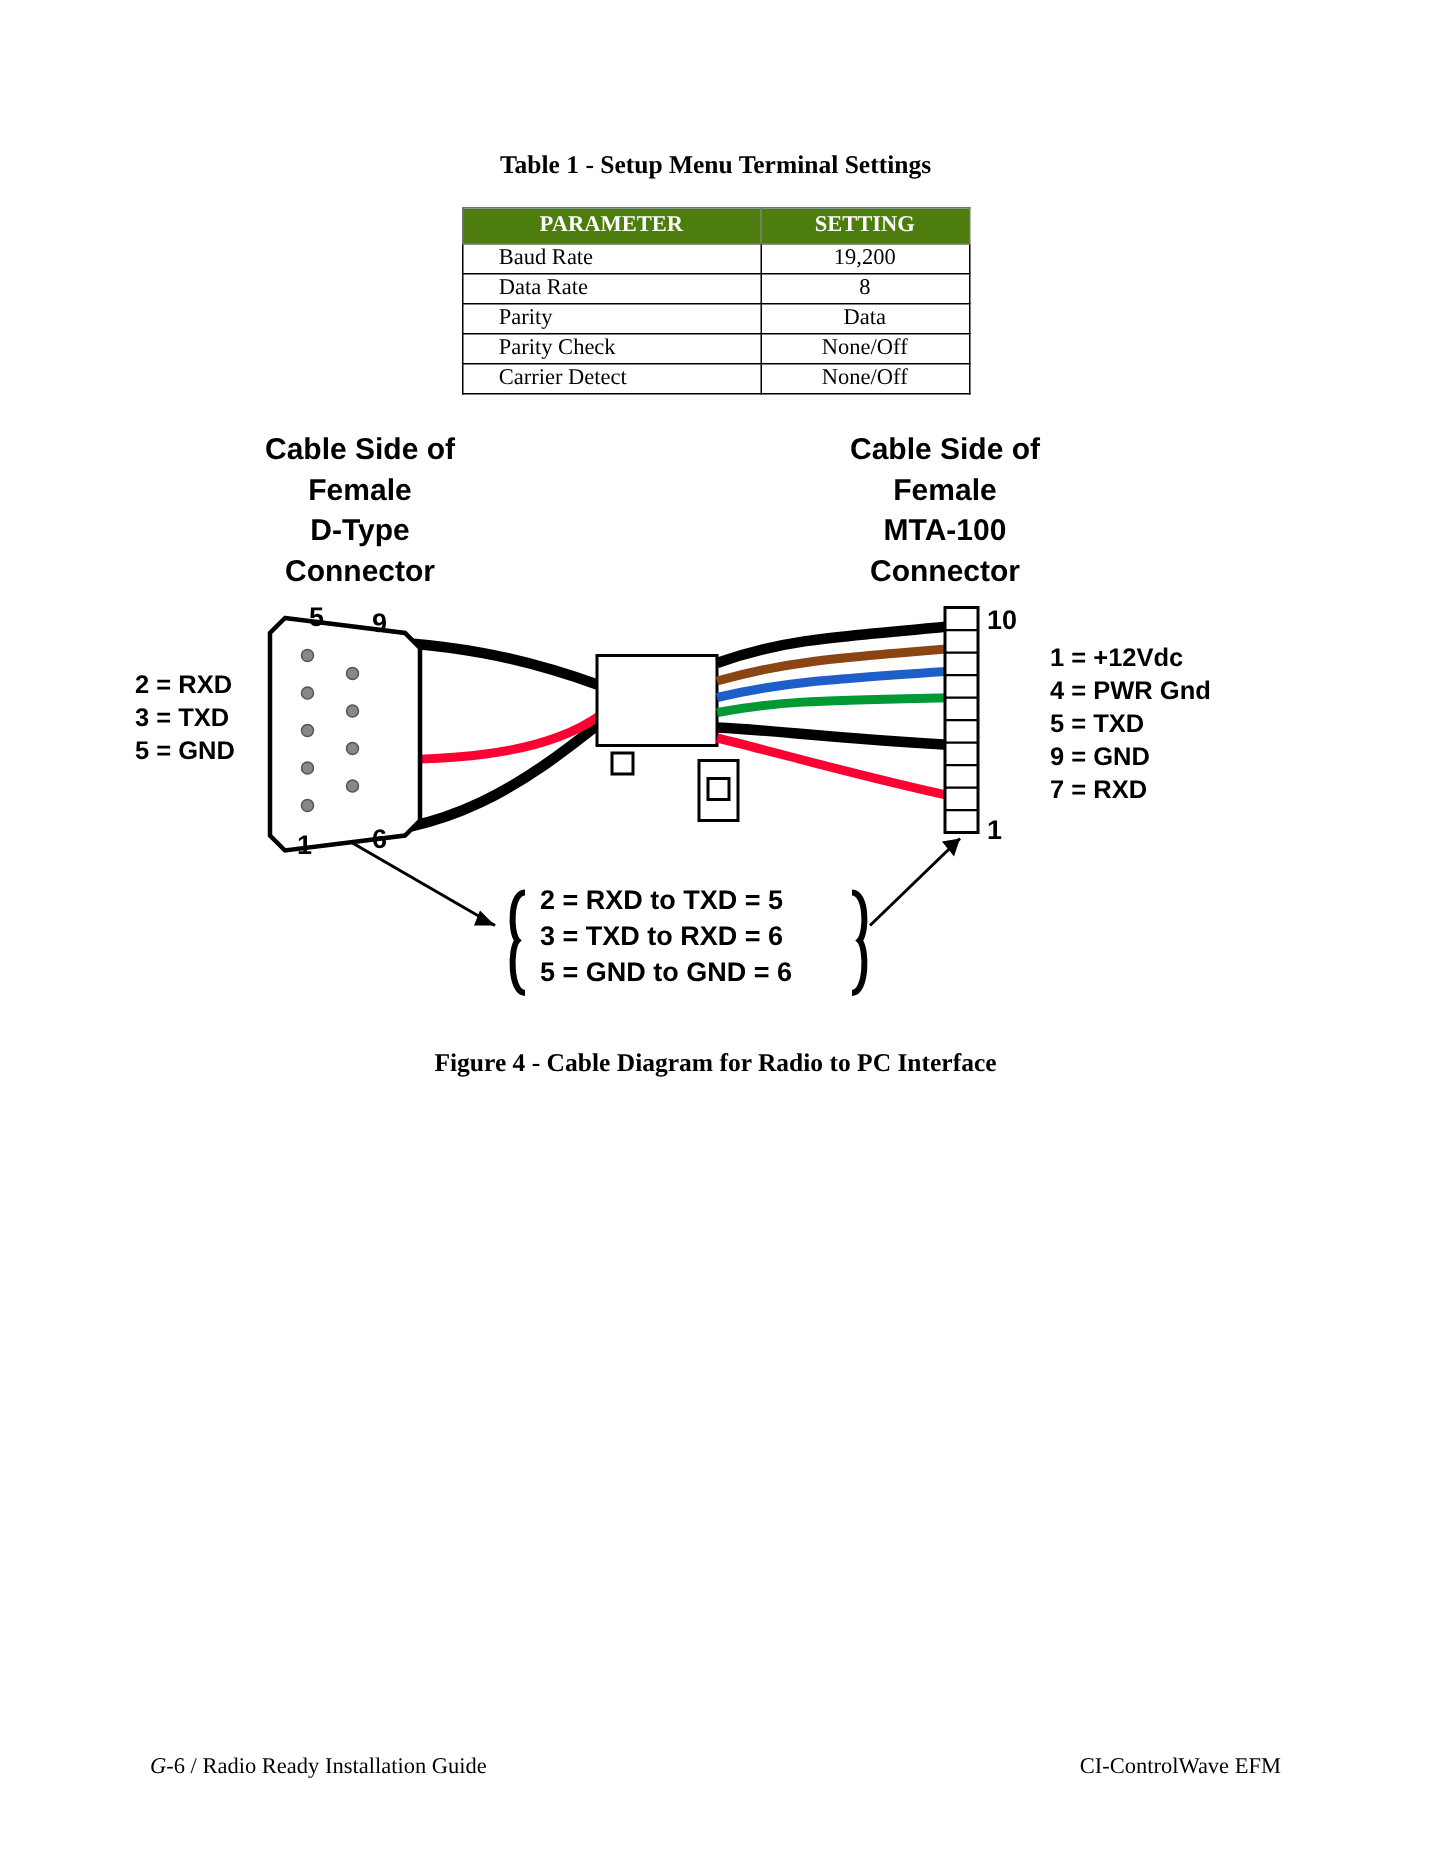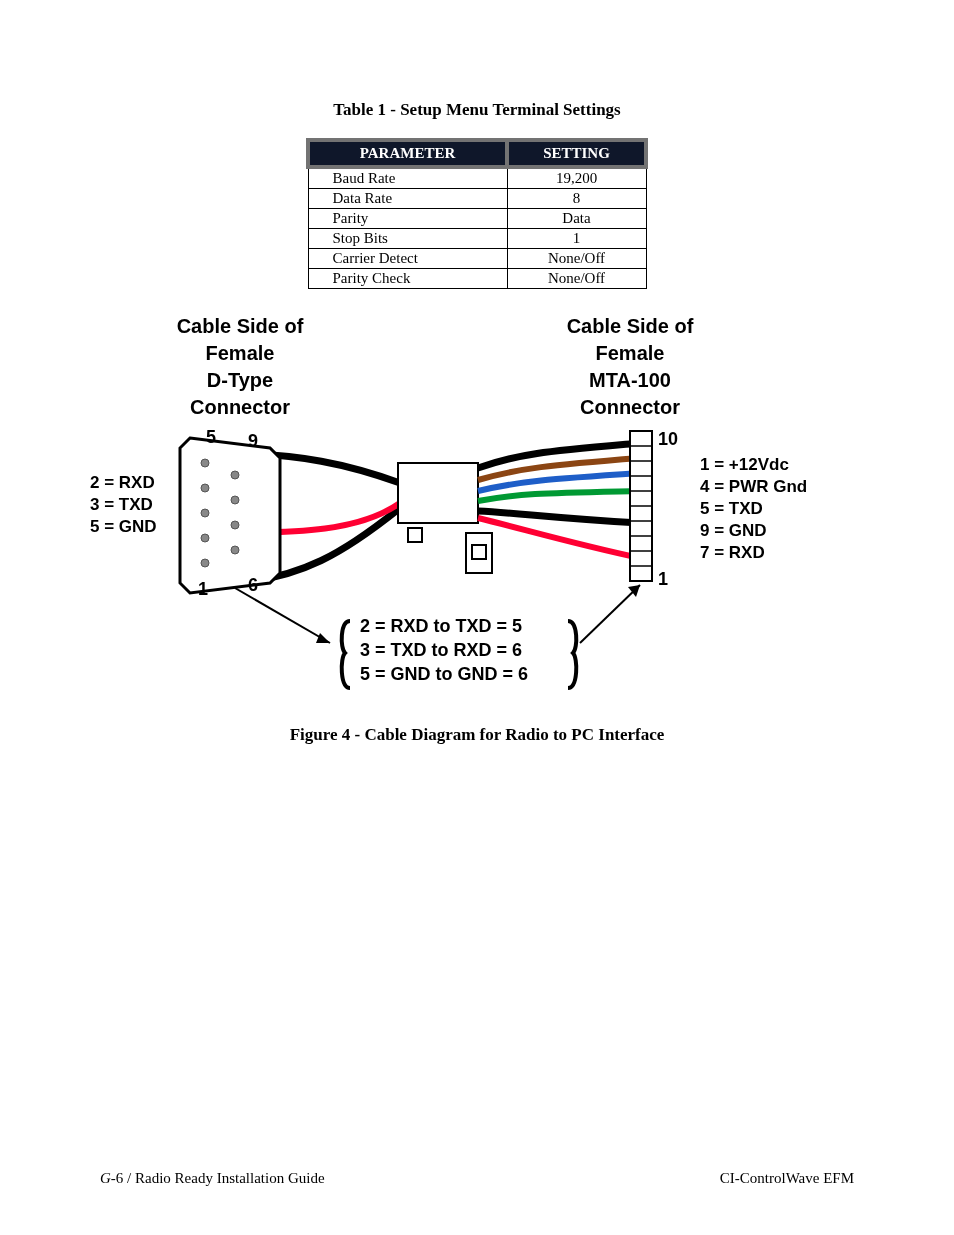--- a/index.html
+++ b/index.html
@@ -26,25 +26,25 @@
     margin-bottom: 18px;
     font-family: 'Century Schoolbook', Georgia, serif;
   }
   .settings-table {
     border-collapse: collapse;
     margin: 0 auto 24px auto;
     font-family: 'Century Schoolbook', Georgia, serif;
     font-size: 15px;
   }
   .settings-table th {
-    background: #0f172a;
+    background: #4d7c0f;
     color: white;
     font-weight: bold;
     padding: 3px 16px;
-    border: 4px solid #737373;
+    border: 1px solid #737373;
     text-align: center;
   }
   .settings-table td {
     border: 1px solid black;
     padding: 1px 24px;
   }
   .settings-table td:first-child {
     text-align: left;
     min-width: 150px;
   }
@@ -130,29 +130,25 @@
         </tr>
       <tr>
           <td>Data Rate</td>
           <td>8</td>
         </tr>
       <tr>
           <td>Parity</td>
           <td>Data</td>
         </tr>
       <tr>
-          <td>Stop Bits</td>
-          <td>1</td>
+          <td>Parity Check</td>
+          <td>None/Off</td>
         </tr>
       <tr>
           <td>Carrier Detect</td>
-          <td>None/Off</td>
-        </tr>
-      <tr>
-          <td>Parity Check</td>
           <td>None/Off</td>
         </tr>
     </tbody>
   </table>
 
   <div class="diagram-area">
 
     <div class="conn-label label-left">
       <span>Cable Side of</span><br>
       <span>Female</span><br>

